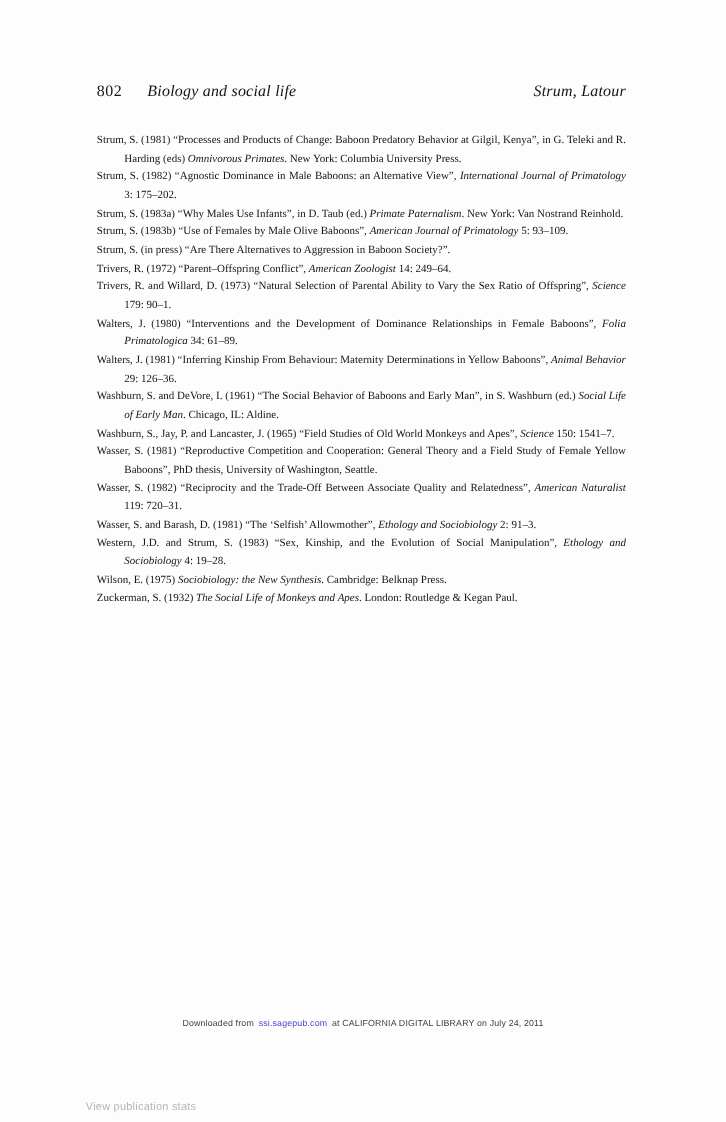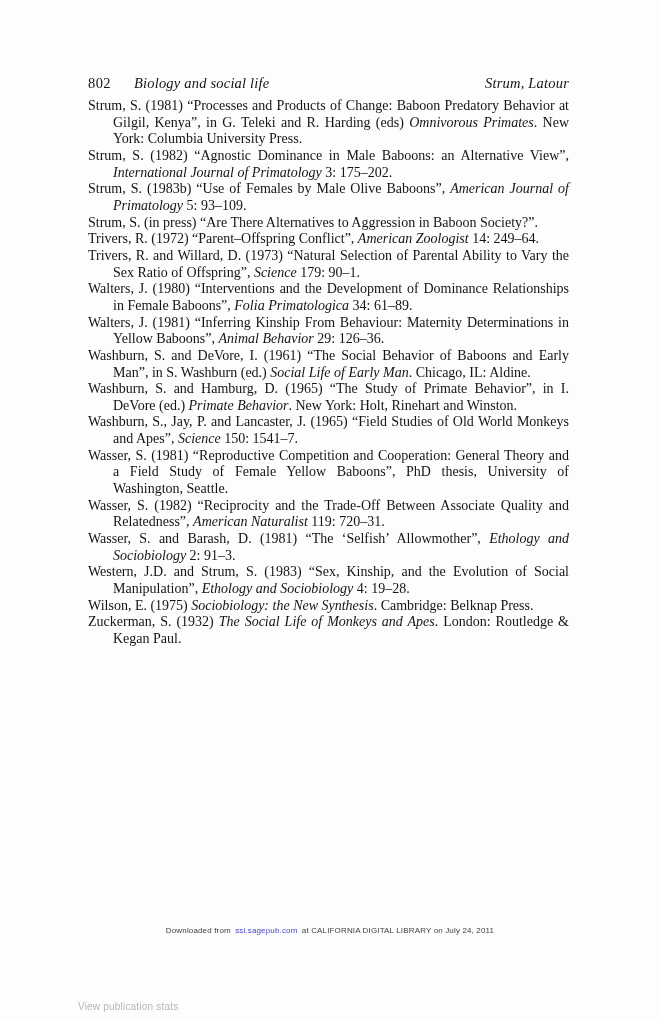--- a/index.html
+++ b/index.html
@@ -20,23 +20,23 @@
     display: flex;
     align-items: baseline;
     font-size: 14.5px;
   }
   .pagenum { font-style: normal; letter-spacing: 0.4px; }
   .running { font-style: italic; margin-left: 23px; flex: 1; letter-spacing: 0.2px; }
   .authors { font-style: italic; letter-spacing: 0.2px; }
   .refs {
     position: absolute;
     left: 88px;
-    top: 98px;
+    top: 120px;
     width: 481px;
-    font-size: 14px;
+    font-size: 10px;
     line-height: 16.66px;
     text-align: justify;
   }
   .ref {
     margin: 0;
     padding-left: 25px;
     text-indent: -25px;
   }
   .it { font-style: italic; }
   .footer {
@@ -67,28 +67,28 @@
 
   <div class="header">
     <span class="pagenum">802</span>
     <span class="running">Biology and social life</span>
     <span class="authors">Strum, Latour</span>
   </div>
 
   <div class="refs">
       <p class="ref"><span>Strum, S. (1981) “Processes and Products of Change: Baboon Predatory Behavior at Gilgil, Kenya”, in G. Teleki and R. Harding (eds) </span><span class="it">Omnivorous Primates</span><span>. New York: Columbia University Press.</span></p>
       <p class="ref"><span>Strum, S. (1982) “Agnostic Dominance in Male Baboons: an Alternative View”, </span><span class="it">International Journal of Primatology</span><span> 3: 175–202.</span></p>
+      <p class="ref"><span>Strum, S. (1983a) “Why Males Use Infants”, in D. Taub (ed.) </span><span class="it">Primate Paternalism</span><span>. New York: Van Nostrand Reinhold.</span></p>
       <p class="ref"><span>Strum, S. (1983b) “Use of Females by Male Olive Baboons”, </span><span class="it">American Journal of Primatology</span><span> 5: 93–109.</span></p>
       <p class="ref"><span>Strum, S. (in press) “Are There Alternatives to Aggression in Baboon Society?”.</span></p>
       <p class="ref"><span>Trivers, R. (1972) “Parent–Offspring Conflict”, </span><span class="it">American Zoologist</span><span> 14: 249–64.</span></p>
       <p class="ref"><span>Trivers, R. and Willard, D. (1973) “Natural Selection of Parental Ability to Vary the Sex Ratio of Offspring”, </span><span class="it">Science</span><span> 179: 90–1.</span></p>
       <p class="ref"><span>Walters, J. (1980) “Interventions and the Development of Dominance Relationships in Female Baboons”, </span><span class="it">Folia Primatologica</span><span> 34: 61–89.</span></p>
       <p class="ref"><span>Walters, J. (1981) “Inferring Kinship From Behaviour: Maternity Determinations in Yellow Baboons”, </span><span class="it">Animal Behavior</span><span> 29: 126–36.</span></p>
       <p class="ref"><span>Washburn, S. and DeVore, I. (1961) “The Social Behavior of Baboons and Early Man”, in S. Washburn (ed.) </span><span class="it">Social Life of Early Man</span><span>. Chicago, IL: Aldine.</span></p>
-      <p class="ref"><span>Washburn, S. and Hamburg, D. (1965) “The Study of Primate Behavior”, in I. DeVore (ed.) </span><span class="it">Primate Behavior</span><span>. New York: Holt, Rinehart and Winston.</span></p>
       <p class="ref"><span>Washburn, S., Jay, P. and Lancaster, J. (1965) “Field Studies of Old World Monkeys and Apes”, </span><span class="it">Science</span><span> 150: 1541–7.</span></p>
       <p class="ref"><span>Wasser, S. (1981) “Reproductive Competition and Cooperation: General Theory and a Field Study of Female Yellow Baboons”, PhD thesis, University of Washington, Seattle.</span></p>
       <p class="ref"><span>Wasser, S. (1982) “Reciprocity and the Trade-Off Between Associate Quality and Relatedness”, </span><span class="it">American Naturalist</span><span> 119: 720–31.</span></p>
       <p class="ref"><span>Wasser, S. and Barash, D. (1981) “The ‘Selfish’ Allowmother”, </span><span class="it">Ethology and Sociobiology</span><span> 2: 91–3.</span></p>
       <p class="ref"><span>Western, J.D. and Strum, S. (1983) “Sex, Kinship, and the Evolution of Social Manipulation”, </span><span class="it">Ethology and Sociobiology</span><span> 4: 19–28.</span></p>
       <p class="ref"><span>Wilson, E. (1975) </span><span class="it">Sociobiology: the New Synthesis</span><span>. Cambridge: Belknap Press.</span></p>
       <p class="ref"><span>Zuckerman, S. (1932) </span><span class="it">The Social Life of Monkeys and Apes</span><span>. London: Routledge &amp; Kegan Paul.</span></p>
     </div>
 
   <div class="footer" style="color: rgb(63, 63, 63);">

